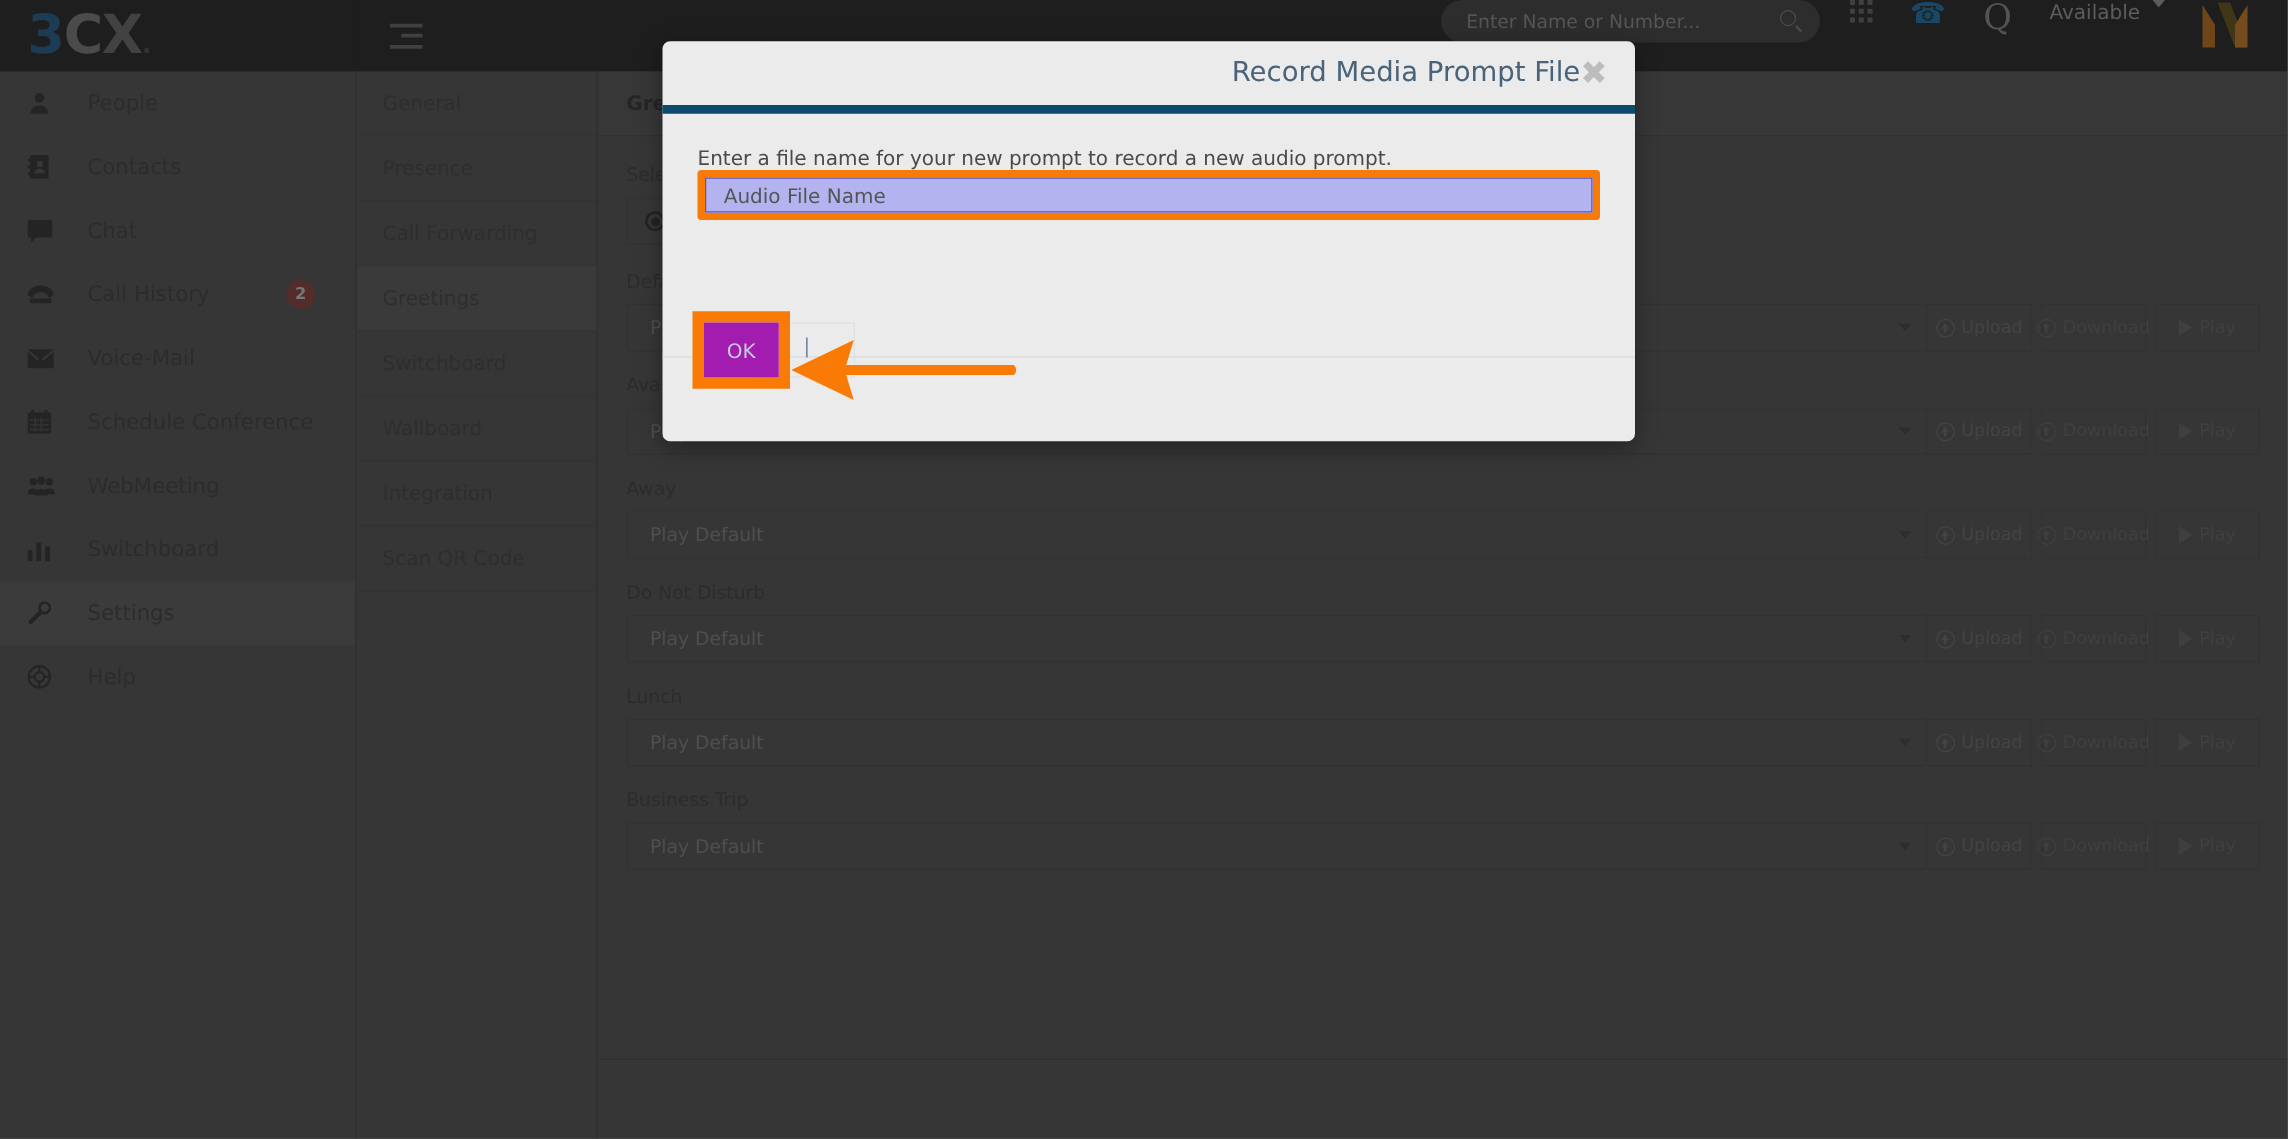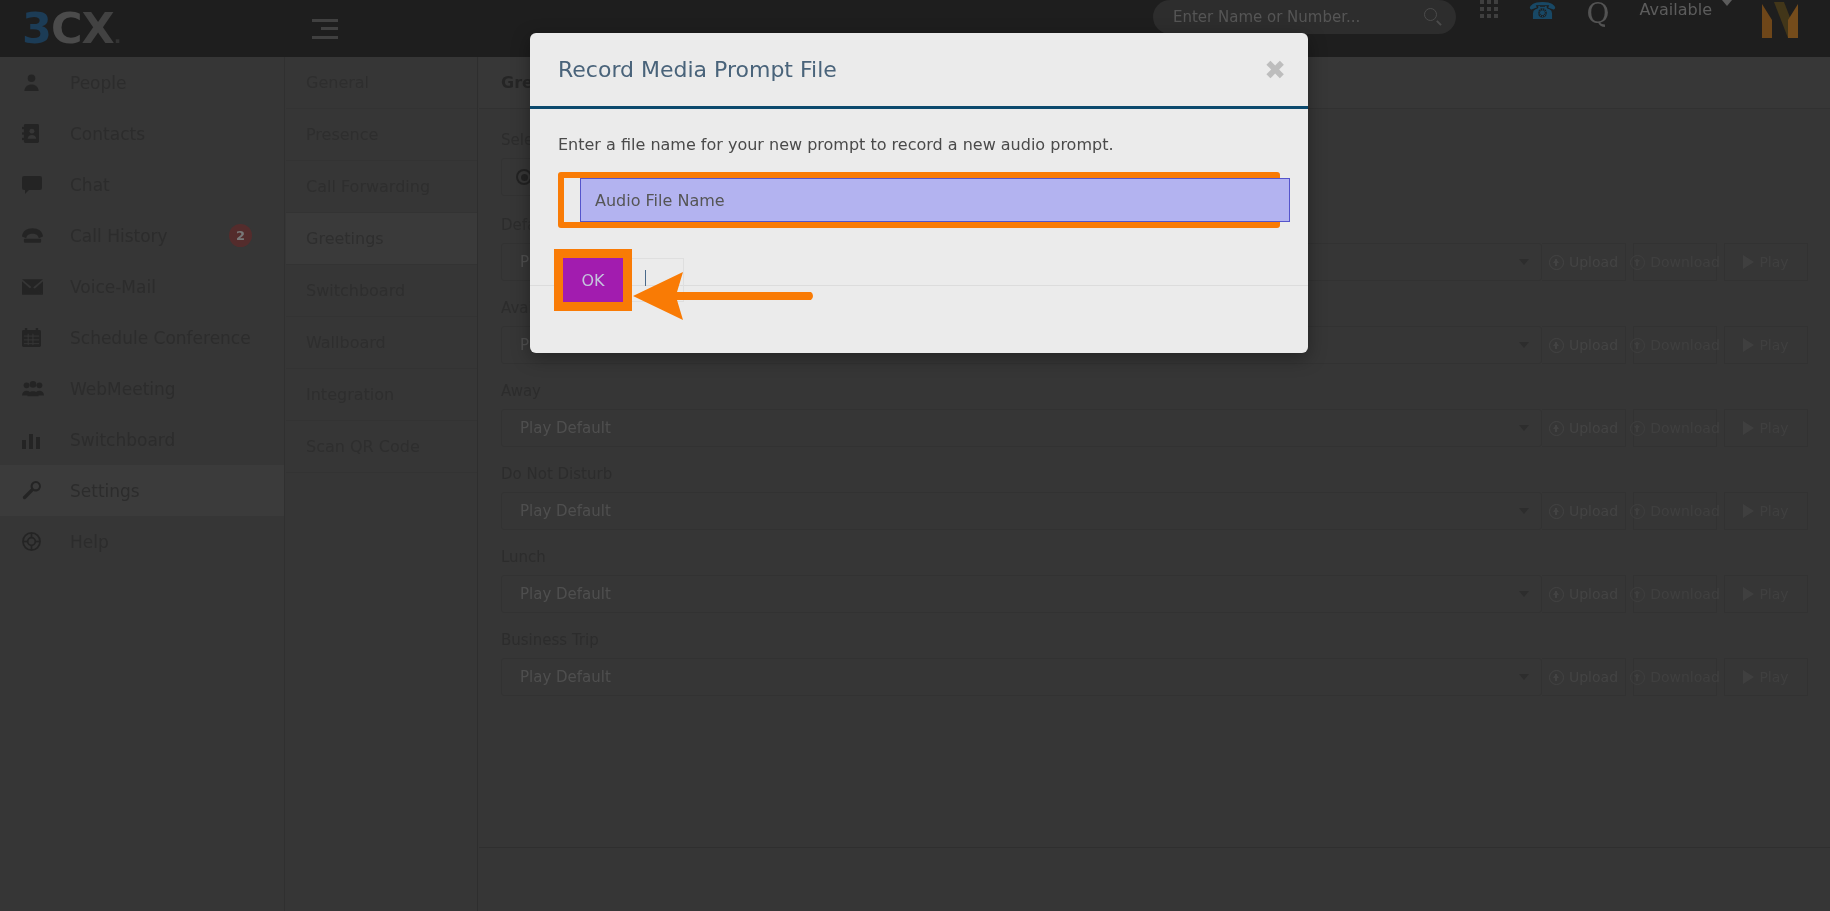--- a/index.html
+++ b/index.html
@@ -219,51 +219,51 @@
   .modal {
     position: absolute;
     left: 530px; top: 33px;
     width: 778px; height: 320px;
     background: #ebebeb;
     border-radius: 6px;
     box-shadow: 0 5px 18px rgba(0,0,0,0.35);
     z-index: 60;
   }
   .modal-head {
-    height: 76px;
+    height: 58px;
     display: flex; align-items: center;
     padding: 0 22px 0 28px;
-    border-bottom: 3px solid #0c4a6e;
+    border-bottom: 7px solid #0c4a6e;
+    text-align: right;
   }
   .modal-title {
     font-size: 22px; color: #49637a; font-weight: normal;
     flex: 1;
   }
   .modal-close {
     font-size: 26px; color: #bdbdbd; cursor: pointer; line-height: 1;
     font-weight: bold;
   }
   .modal-body { padding: 26px 28px 0 28px; position: relative; }
-  .modal-desc { font-size: 16px; color: #4a4a4a; margin-bottom: 18px; }
+  .modal-desc { font-size: 16px; color: #4a4a4a; margin-bottom: 0; }
 
   .input-hl {
     border: 6px solid #f97b05;
     border-radius: 3px;
     padding: 0;
   }
   .audio-input {
-    width: 100%; height: 44px;
+    width: 100%; height: 28px;
     background: #b3b3f0;
     border: 1px solid #5555cc;
     font-size: 16px;
     color: #4a4a4a;
     padding: 0 14px;
     outline: none;
     font-family: "DejaVu Sans", "Liberation Sans", sans-serif;
-    margin-left: 16px;
   }
   .audio-input::placeholder { color: #555; opacity: 1; }
 
   .modal-foot {
     position: absolute; left: 0; bottom: 0;
     width: 100%; height: 68px;
     border-top: 1px solid #dcdcdc;
     display: flex; align-items: center; justify-content: flex-end;
     padding-right: 22px;
   }

